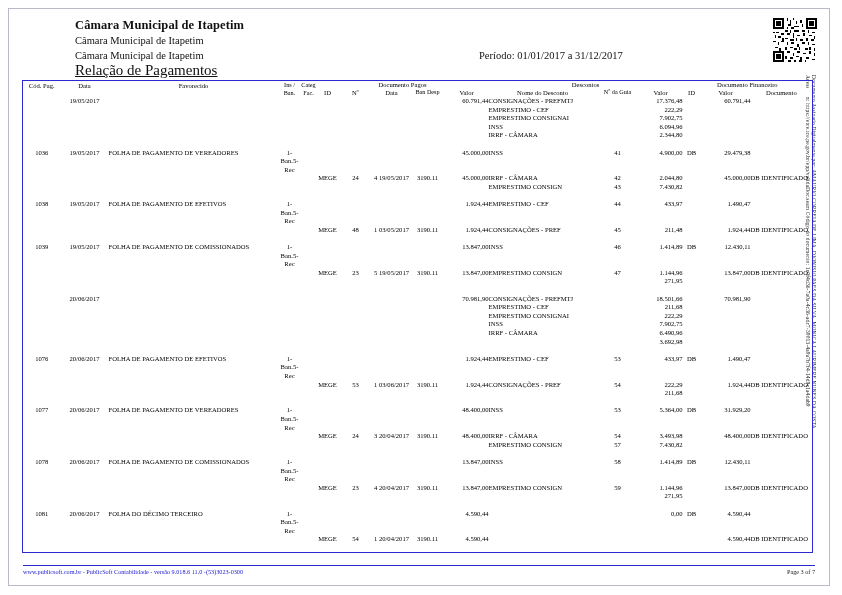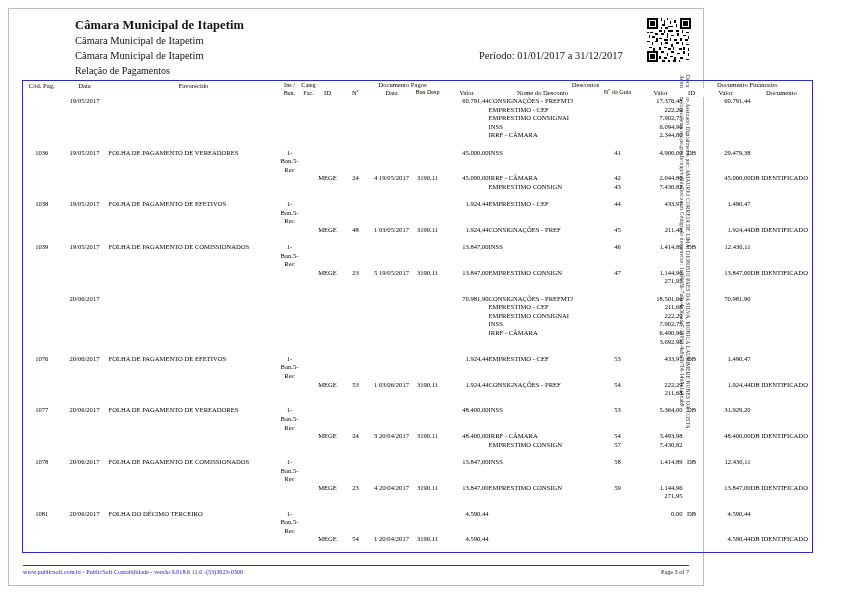--- a/index.html
+++ b/index.html
@@ -11,21 +11,21 @@
   .page {
     position: relative;
     width: 842px;
     height: 595px;
     background: #fff;
     overflow: hidden;
   }
   .sheet {
     position: absolute;
     left: 8px; top: 8px;
-    width: 696px; height: 578px;
+    width: 822px; height: 578px;
     border: 1px solid #b9b9c9;
     background: #fff;
   }
   
   .hdr {
     position: absolute;
     left: 66px; top: 8px;
     width: 700px;
   }
   .hdr .org {
@@ -34,21 +34,21 @@
   }
   .hdr .sub {
     font-size: 10.5px; color: #111; line-height: 15px;
   }
   .hdr-row { display: flex; align-items: baseline; }
   .hdr-row .left { width: 300px; }
   .periodo {
     font-size: 10.5px; color: #111;
     margin-left: 104px;
   }
-  .relacao { font-size: 10px; color: #111; line-height: 15px; }
+  .relacao { font-size: 15px; color: #111; line-height: 15px; text-decoration: underline; }
 
   
   .qr {
     position: absolute; right: 12px; top: 9px;
     width: 44px; height: 44px;
   }
 
   
   .sidetext {
     position: absolute;

